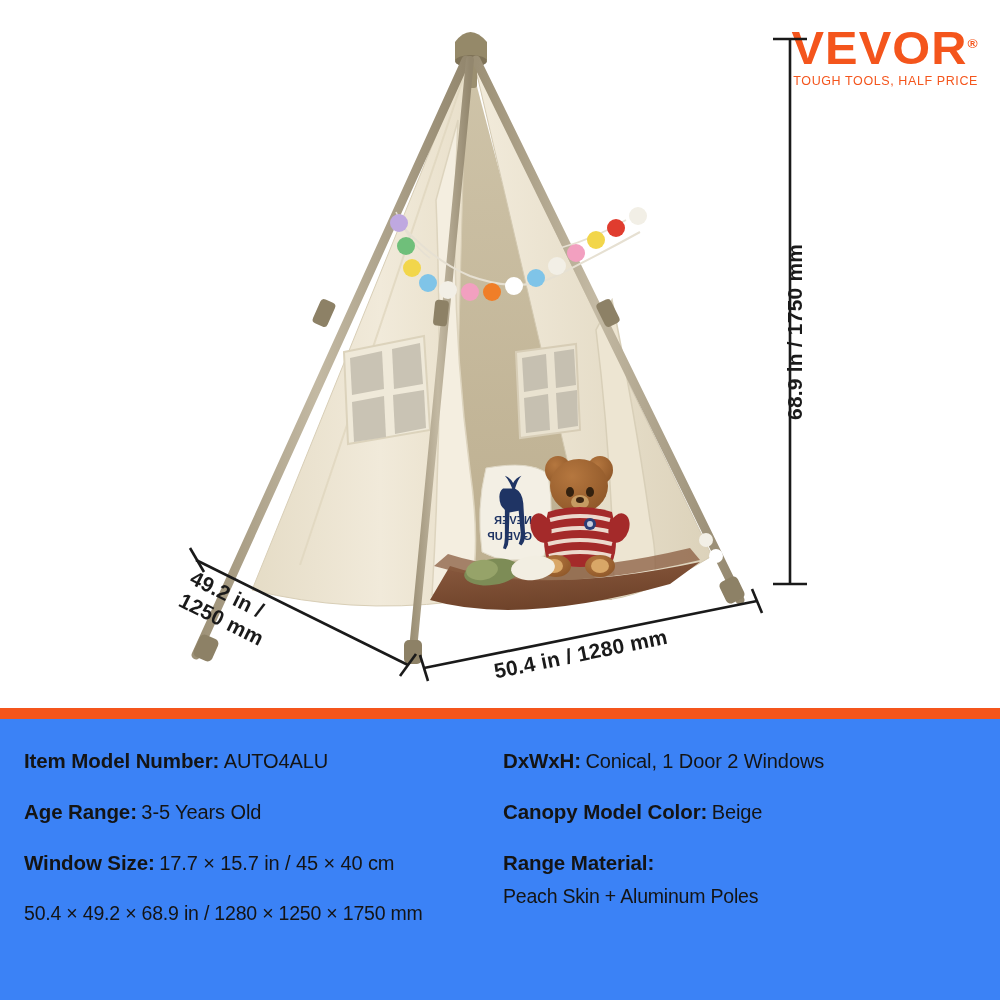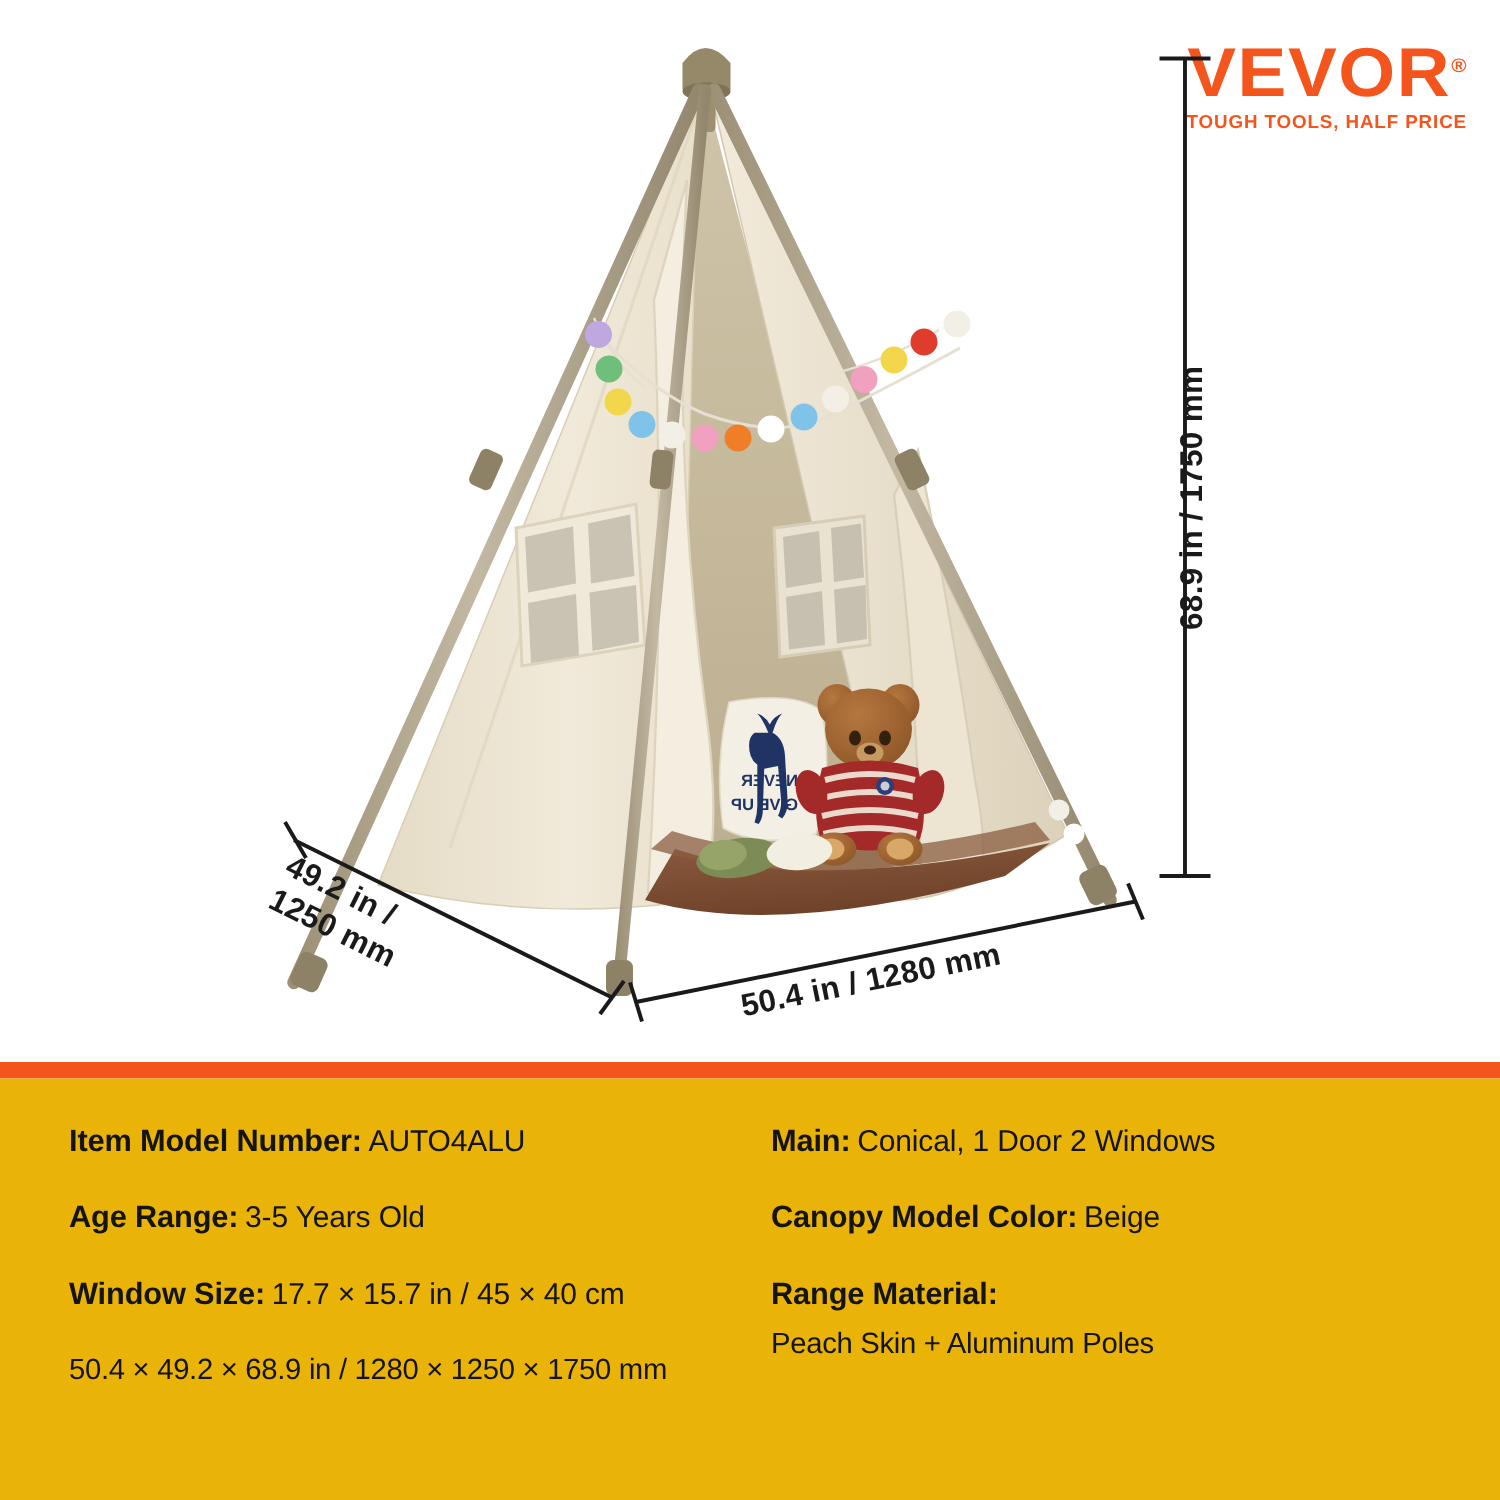--- a/index.html
+++ b/index.html
@@ -14,21 +14,21 @@
   
   .logo-wrap { position: absolute; right: 22px; top: 25px; text-align: right; }
   .logo-main {
     font-family: "Liberation Sans", sans-serif;
     font-weight: bold; font-size: 46px; letter-spacing: 1px;
     color: #F4551C; line-height: 1; position: relative; display: inline-block;
     transform: scaleX(1.06); transform-origin: right center;
   }
   .logo-reg { font-size: 13px; vertical-align: super; letter-spacing: 0; }
   .logo-tag {
-    font-size: 12.5px; font-weight: bold; color: #F4551C;
+    font-size: 12.5px; font-weight: normal; color: #F4551C;
     letter-spacing: 0.6px; margin-top: 3px;
   }
 
   
   .photo { position: absolute; left: 0; top: 0; width: 1000px; height: 708px; }
   .photo svg { display: block; }
 
   
   .dim-label {
     position: absolute; font-weight: bold; color: #1a1a1a;
@@ -51,21 +51,21 @@
 
   
   .divider {
     position: absolute; left: 0; top: 708px; width: 1000px; height: 11px;
     background: #F4551C;
   }
 
   
   .specs {
     position: absolute; left: 0; top: 719px; width: 1000px; height: 281px;
-    background: #eab308; padding: 30px 26px 0 30px;
+    background: #3b82f6; padding: 30px 26px 0 8px;
   }
   .spec-cols { display: flex; width: 100%; height: 100%; }
   .spec-col { width: 50%; }
   .spec-col.left { padding-left: 16px; }
   .spec-col.right { padding-left: 12px; }
   .spec-row { margin-bottom: 27px; color: #141414; }
   .spec-row.tight { margin-bottom: 10px; }
   .spec-k {
     font-weight: bold; font-size: 20.5px; letter-spacing: -0.1px;
   }
@@ -274,21 +274,21 @@
         </div>
         <div class="spec-row">
           <span class="spec-k">Window Size:</span>
           <span class="spec-v">17.7 × 15.7 in / 45 × 40 cm</span>
         </div>
         <div class="spec-sub">50.4 × 49.2 × 68.9 in / 1280 × 1250 × 1750 mm</div>
       </div>
 
       <div class="spec-col right">
         <div class="spec-row">
-          <span class="spec-k">Main:</span>
+          <span class="spec-k">DxWxH:</span>
           <span class="spec-v">Conical, 1 Door 2 Windows</span>
         </div>
         <div class="spec-row">
           <span class="spec-k">Canopy Model Color:</span>
           <span class="spec-v">Beige</span>
         </div>
         <div class="spec-row tight">
           <span class="spec-k">Range Material:</span>
         </div>
         <div class="spec-sub" style="margin-bottom:22px;">Peach Skin + Aluminum Poles</div>

